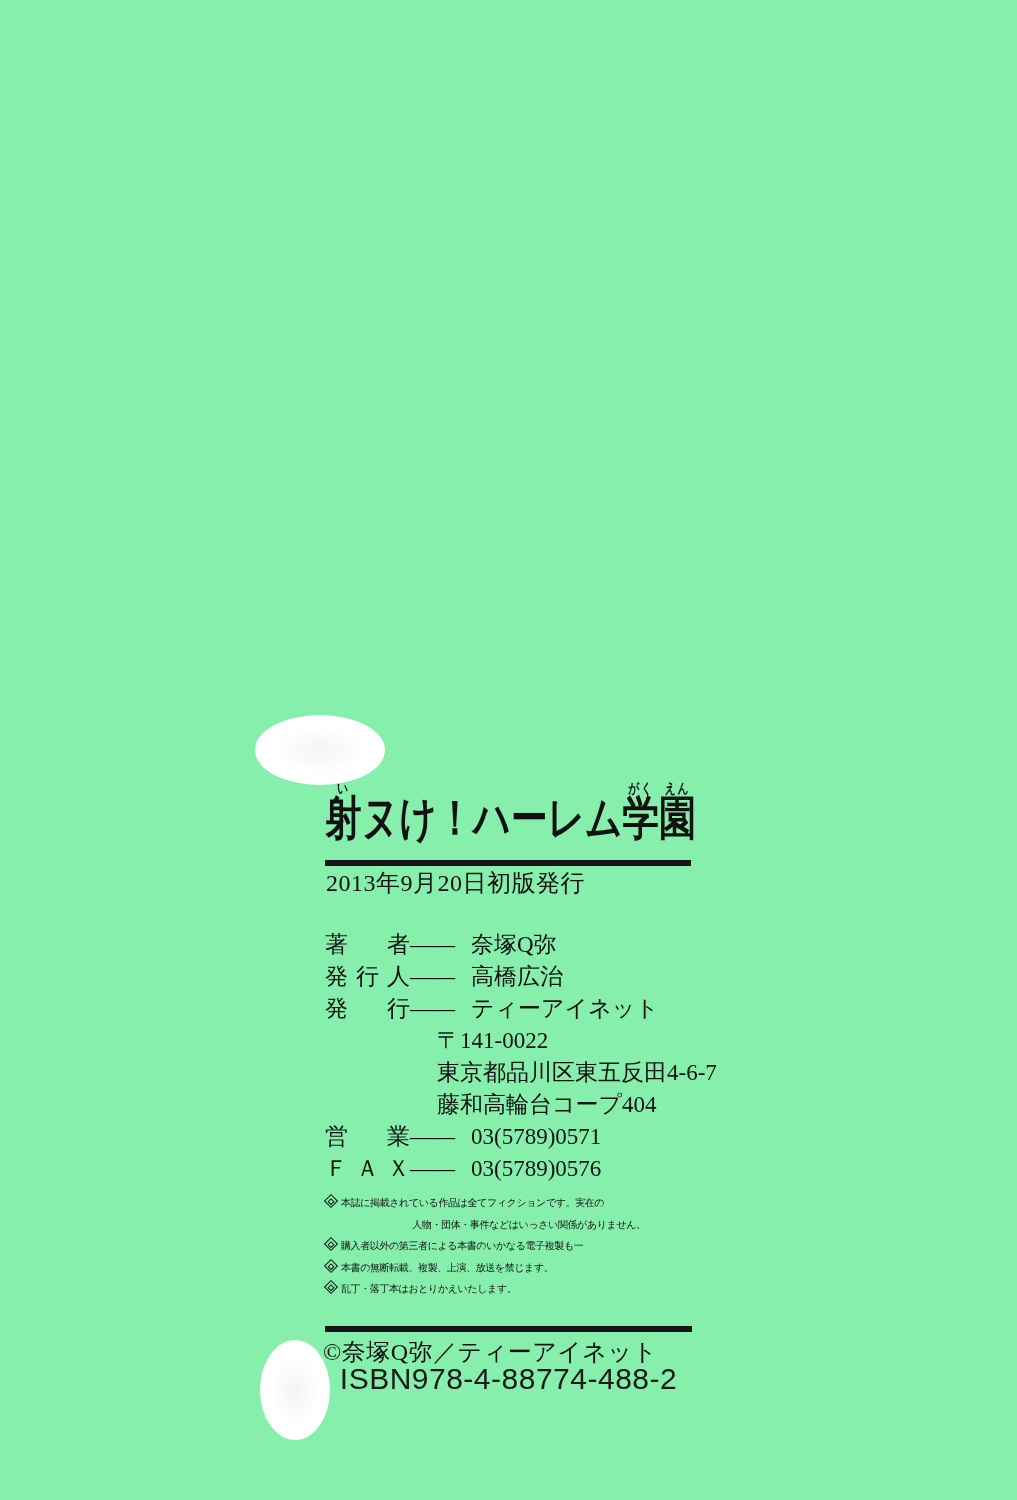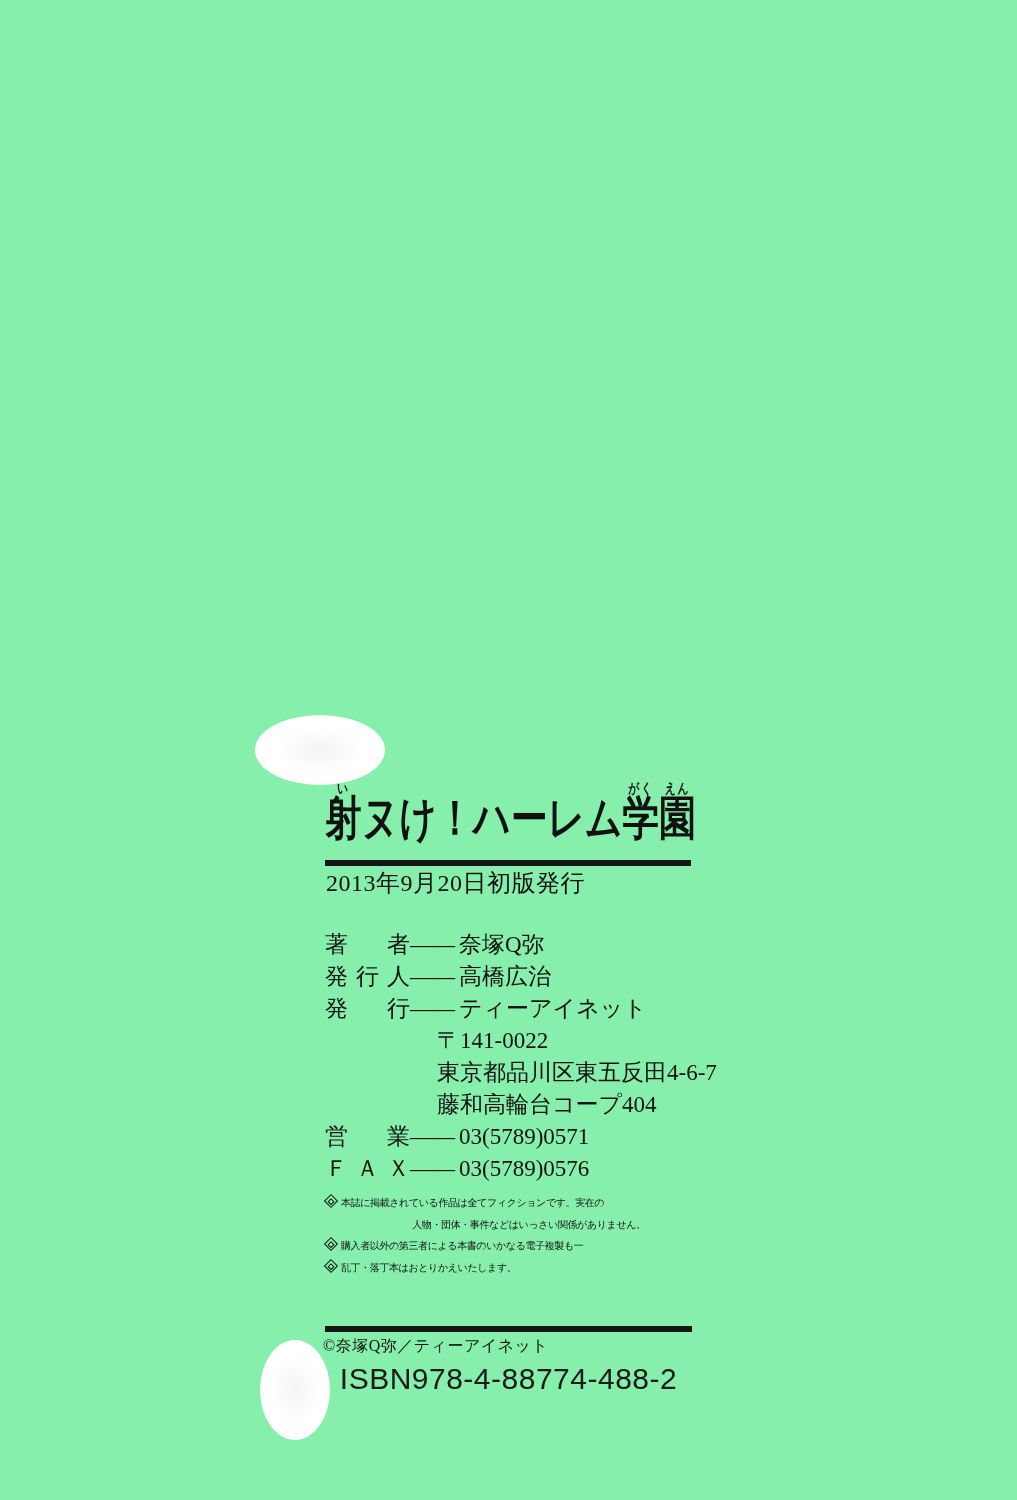--- a/index.html
+++ b/index.html
@@ -39,21 +39,21 @@
     position:absolute;left:325px;top:929px;width:400px;
     font-size:23px;line-height:32px;
   }
   .row{white-space:nowrap;}
   .lbl{
     display:inline-block;width:85px;
     text-align:justify;text-align-last:justify;
     text-justify:inter-character;
   }
   .dash{letter-spacing:-1px;}
-  .val{margin-left:5px;}
+  .val{margin-left:17px;}
   .addr{padding-left:112px;white-space:nowrap;}
   
   .notices{
     position:absolute;left:325px;top:1192px;width:392px;
     font-size:10px;line-height:21.5px;letter-spacing:-0.4px;
   }
   .notice-line{white-space:nowrap;}
   .notice-line.cont{padding-left:16px;text-align:center;}
   .bullet{
     position:relative;display:inline-block;
@@ -64,21 +64,21 @@
     vertical-align:-1px;
     box-sizing:border-box;
   }
   .bullet::after{
     content:"";position:absolute;inset:1.5px;
     border:1.4px solid #111;
   }
   
   .copyright{
     position:absolute;left:323px;top:1336px;
-    font-size:16px;letter-spacing:0.5px;white-space:nowrap;
+    font-size:24px;letter-spacing:0.5px;white-space:nowrap;
   }
   .isbn{
     position:absolute;left:0;top:1362px;width:1017px;
     text-align:center;
     font-family:"Liberation Sans","DejaVu Sans",sans-serif;
     font-size:30px;letter-spacing:0.5px;color:#1a1a1a;
   }
   
   .smudge{
     position:absolute;border-radius:50%;
@@ -110,20 +110,21 @@
     <div class="addr">東京都品川区東五反田4-6-7</div>
     <div class="addr">藤和高輪台コープ404</div>
     <div class="row"><span class="lbl">営　業</span><span class="dash">——</span><span class="val">03(5789)0571</span></div>
     <div class="row"><span class="lbl">ＦＡＸ</span><span class="dash">——</span><span class="val">03(5789)0576</span></div>
   </div>
 
   <div class="notices">
     <div class="notice-line"><span class="bullet"></span><span>本誌に掲載されている作品は全てフィクションです。実在の</span></div>
     <div class="notice-line cont"><span>人物・団体・事件などはいっさい関係がありません。</span></div>
     <div class="notice-line"><span class="bullet"></span><span>購入者以外の第三者による本書のいかなる電子複製も一</span></div>
+    <div class="notice-line"><span class="bullet"></span><span>本書の無断転載、複製、上演、放送を禁じます。</span></div>
     <div class="notice-line"><span class="bullet"></span><span>乱丁・落丁本はおとりかえいたします。</span></div>
   </div>
 
   <div id="rule-footer" class="rule"></div>
 
   <div class="copyright">©奈塚Q弥／ティーアイネット</div>
 
   <div class="isbn">ISBN978-4-88774-488-2</div>
 
 </div>

